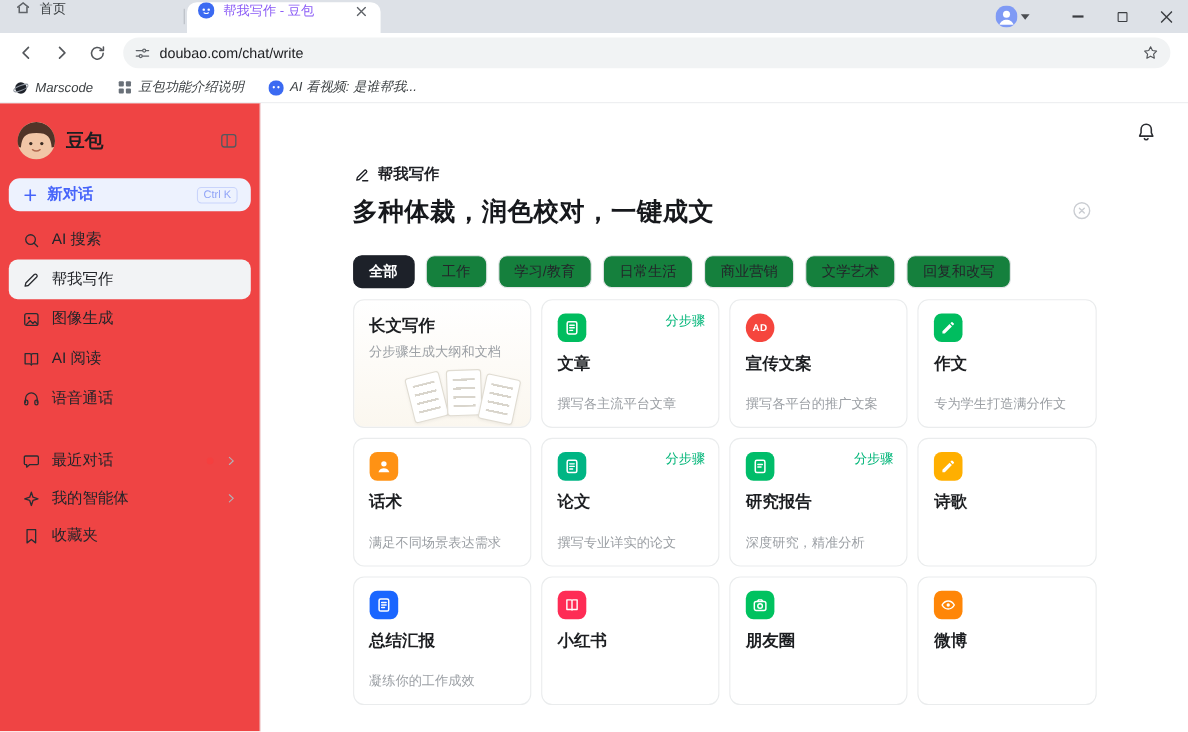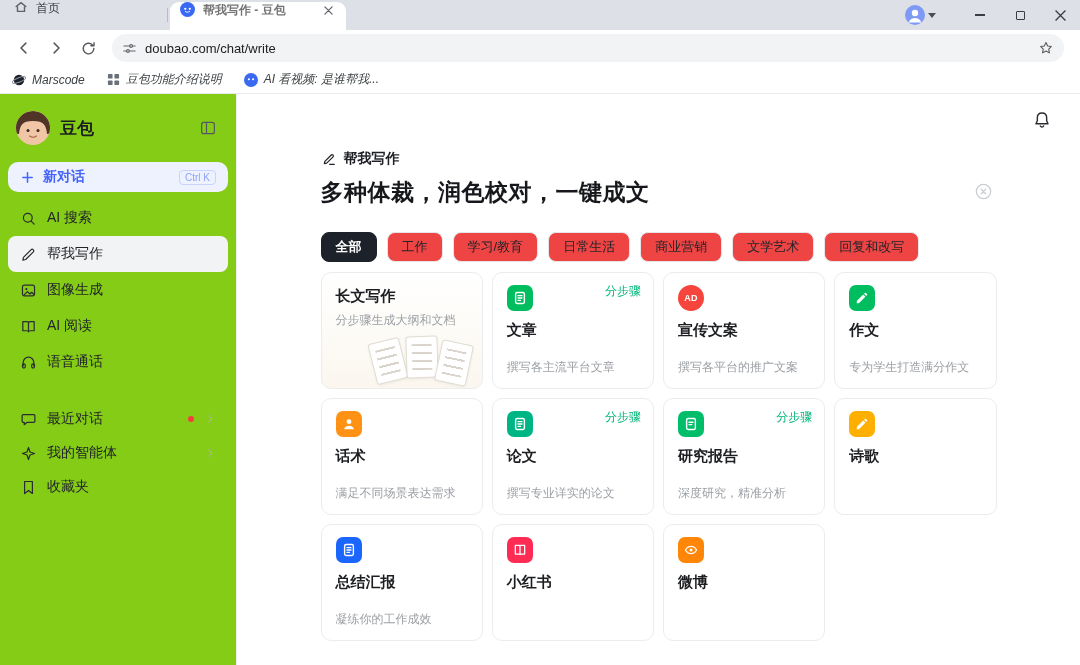--- a/index.html
+++ b/index.html
@@ -5,21 +5,21 @@
   *{margin:0;padding:0;box-sizing:border-box;}
   html,body{background:#fff;}
   body{font-family:"Liberation Sans","DejaVu Sans",sans-serif;-webkit-font-smoothing:antialiased;}
   .screen{position:relative;width:1080px;height:665px;background:#fff;overflow:hidden;}
 
   
   .tabstrip{position:relative;height:30px;background:#dde1e7;}
   .tab{position:absolute;top:0;height:30px;display:flex;align-items:flex-start;gap:8px;font-size:12px;color:#3c4043;padding:0 10px;cursor:default;}
   .tab-home{left:0;width:168px;padding-left:14px;}
   .tab-sep{position:absolute;left:167px;top:8px;width:1px;height:14px;background:#b7bcc3;}
-  .tab-active{left:170px;width:176px;top:2px;height:28px;background:#fff;border-radius:9px 9px 0 0;color:#737373;font-weight:bold;}
+  .tab-active{left:170px;width:176px;top:2px;height:28px;background:#fff;border-radius:9px 9px 0 0;color:#8b5cf6;}
   .tab-active .tlabel{flex:1;overflow:hidden;white-space:nowrap;}
   .tab-search{left:348px;top:2px;width:506px;height:28px;background:#e9ecf1;border-radius:9px 9px 0 0;color:#55585e;}
   .tlabel{white-space:nowrap;overflow:hidden;}
   .tab-close{display:flex;align-items:center;justify-content:center;width:16px;height:16px;border-radius:50%;}
   .winside{position:absolute;right:0;top:0;height:30px;display:flex;align-items:center;}
   .profile-chip{display:flex;align-items:center;gap:3px;margin-right:24px;}
   .caret-down{width:0;height:0;border-left:4px solid transparent;border-right:4px solid transparent;border-top:5px solid #4a4d52;}
   .winbtn{width:40px;height:30px;display:flex;align-items:center;justify-content:center;}
   .min-glyph{width:10px;height:1.4px;background:#3a3d41;}
   .max-glyph{width:9px;height:9px;border:1.3px solid #3a3d41;border-radius:1px;}
@@ -27,21 +27,21 @@
   .navbar{height:36px;background:#fff;display:flex;align-items:center;padding:0 10px;}
   .navbtn{width:28px;height:28px;display:flex;align-items:center;justify-content:center;margin-right:4px;}
   .addressbar{flex:1;height:28px;background:#f1f3f4;border-radius:14px;display:flex;align-items:center;margin:0 6px;padding:0 10px;gap:8px;}
   .url{font-size:13px;color:#202124;flex:1;}
 
   .bmbar{height:28px;background:#fff;border-bottom:1px solid #e7e9ec;display:flex;align-items:center;padding-left:12px;gap:22px;font-style:italic;}
   .bmitem{display:flex;align-items:center;gap:6px;font-size:12px;color:#3c4043;white-space:nowrap;}
 
   
   .app{display:flex;height:571px;}
-  .sidebar{width:237px;border-right:1px solid #ededf0;padding:14px 8px 0 8px;background:#84cc16;flex-shrink:0;}
+  .sidebar{width:237px;border-right:1px solid #ededf0;padding:14px 8px 0 8px;background:#ef4444;flex-shrink:0;}
   .sb-head{display:flex;align-items:center;padding:0 8px;height:40px;}
   .sb-title{font-size:17px;font-weight:bold;color:#1c1e21;margin-left:10px;}
   .collapse{margin-left:auto;display:flex;align-items:center;justify-content:center;width:24px;height:24px;}
   .newchat{margin-top:14px;height:30px;border-radius:10px;background:#edf2fe;display:flex;align-items:center;gap:8px;padding:0 12px;color:#4664fa;}
   .newchat-label{font-size:14px;font-weight:bold;color:#4664fa;}
   .shortcut{margin-left:auto;font-size:10px;color:#8fa3f7;border:1px solid #c9d4fb;border-radius:4px;padding:1px 5px;}
   .menu{margin-top:8px;}
   .mitem{height:36px;border-radius:8px;display:flex;align-items:center;gap:10px;padding:0 12px;font-size:14px;color:#23252a;}
   .mitem.active{background:#f2f3f5;}
   .sections{margin-top:22px;}
@@ -50,21 +50,21 @@
   .chev{color:#b0b3b8;display:flex;}
   .chev.pushed{margin-left:auto;}
 
   .content{flex:1;position:relative;background:#fff;overflow:hidden;}
   .bell{position:absolute;top:16px;right:28px;}
   .inner{position:relative;width:676px;margin:0 auto;padding-top:56px;}
   .eyebrow{display:flex;align-items:center;gap:7px;font-size:14px;font-weight:bold;color:#1f2126;}
   .bigtitle{margin-top:9px;font-size:23px;font-weight:bold;color:#16181c;letter-spacing:.5px;}
   .title-close{position:absolute;right:4px;top:88px;}
   .chips{margin-top:24px;display:flex;gap:10px;}
-  .chip{height:30px;display:flex;align-items:center;padding:0 14px;border:1px solid #e4e6e8;border-radius:8px;font-size:13px;color:#23252a;background:#ef4444;white-space:nowrap;}
+  .chip{height:30px;display:flex;align-items:center;padding:0 14px;border:1px solid #e4e6e8;border-radius:8px;font-size:13px;color:#23252a;background:#15803d;white-space:nowrap;}
   .chip.active{background:#1d2129;border-color:#1d2129;color:#fff;font-weight:bold;}
 
   .cards{margin-top:10px;display:grid;grid-template-columns:repeat(4,1fr);gap:9px;}
   .card{position:relative;height:117px;border:1px solid #eaeced;border-radius:10px;background:#fff;padding:12px 14px;}
   .cicon{width:26px;height:26px;border-radius:7px;display:flex;align-items:center;justify-content:center;}
   .cicon.round{border-radius:50%;}
   .adtext{color:#fff;font-size:9px;font-weight:bold;letter-spacing:.3px;}
   .badge{position:absolute;top:10px;right:12px;font-size:12px;color:#00b578;}
   .ctitle{margin-top:10px;font-size:15px;font-weight:bold;color:#1c1e21;}
   .csub{position:absolute;left:14px;bottom:12px;font-size:12px;color:#9ca0a5;white-space:nowrap;}
@@ -472,20 +472,30 @@
           <div class="card">
             <span class="cicon" style="background: rgb(254, 44, 85);">
               <svg width="14" height="14" viewBox="0 0 24 24">
                   <path d="M4 4h6.5a2 2 0 0 1 1.5.8A2 2 0 0 1 13.5 4H20v15h-6.5a2 2 0 0 0-1.5.8 2 2 0 0 0-1.5-.8H4z" fill="none" stroke="#fff" stroke-width="2.2" stroke-linejoin="round"></path>
                   <path d="M12 5v14" stroke="#fff" stroke-width="2.2"></path>
                 </svg>
             </span>
             <div class="ctitle">小红书</div>
           </div>
 
+          <div class="card">
+            <span class="cicon" style="background: rgb(0, 194, 95);">
+              <svg width="14" height="14" viewBox="0 0 24 24">
+                  <rect x="3" y="6.5" width="18" height="14" rx="3" fill="none" stroke="#fff" stroke-width="2.3"></rect>
+                  <circle cx="12" cy="13.5" r="3.6" fill="none" stroke="#fff" stroke-width="2.3"></circle>
+                  <path d="M8 6.5l1.6-2.5h4.8L16 6.5" fill="none" stroke="#fff" stroke-width="2.3"></path>
+                </svg>
+            </span>
+            <div class="ctitle">朋友圈</div>
+          </div>
 
           <div class="card">
             <span class="cicon" style="background: rgb(255, 134, 7);">
               <svg width="14" height="14" viewBox="0 0 24 24">
                   <path d="M2.5 12S6 5.8 12 5.8 21.5 12 21.5 12 18 18.2 12 18.2 2.5 12 2.5 12z" fill="none" stroke="#fff" stroke-width="2.2"></path>
                   <circle cx="12" cy="12" r="2.6" fill="#fff"></circle>
                 </svg>
             </span>
             <div class="ctitle">微博</div>
           </div>

